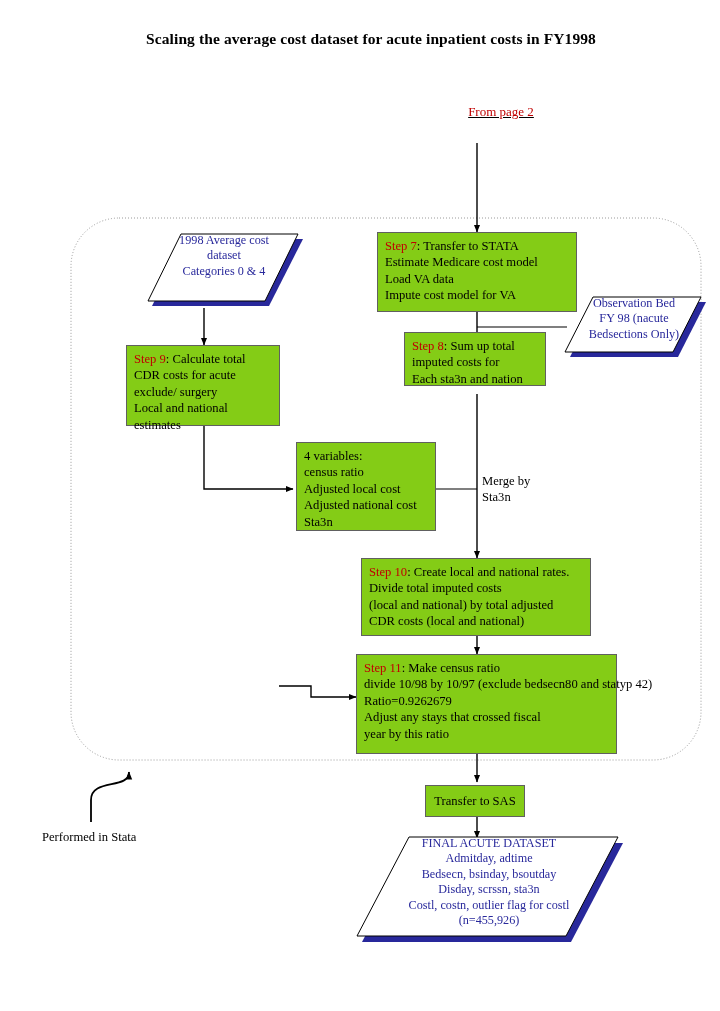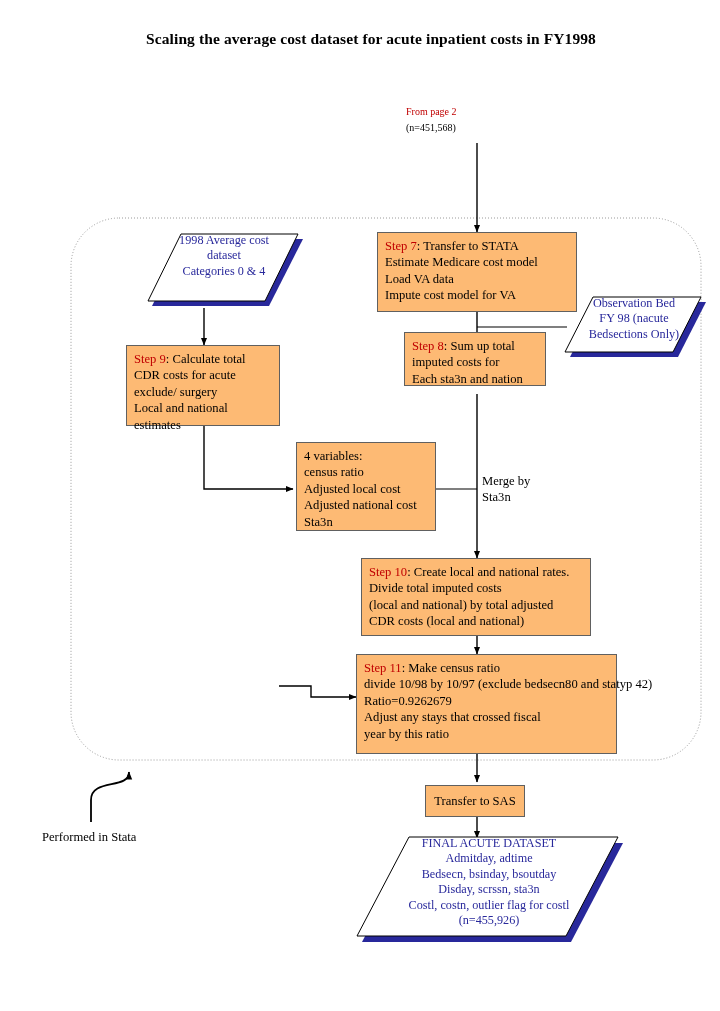--- a/index.html
+++ b/index.html
@@ -36,31 +36,32 @@
     font-size: 15.5px;
     letter-spacing: 0.1px;
     font-family: "Liberation Serif", "DejaVu Serif", serif;
   }
 
   
   .frompage {
     top: 104px;
     left: 395px;
     width: 190px;
-    text-align: left;
-    font-size: 10px;
+    text-align: center;
+    font-size: 13px;
     line-height: 16px;
+    text-decoration: underline;
   }
   .red { color: #C00000; }
   .redbold { color: #C00000; }
 
   
   .box {
     border: 1px solid #606060;
-    background: #fdba74;
+    background: #84cc16;
     box-sizing: border-box;
     font-size: 12.6px;
     line-height: 16.4px;
     padding: 5px 6px 4px 7px;
   }
   .box .ln { white-space: nowrap; }
 
   
   .para-wrap { }
   .para-shadow, .para-body {
@@ -134,21 +135,20 @@
 
     <path d="M466,810 L466,838" stroke="#000" stroke-width="1.4" fill="none" marker-end="url(#arrow)"></path>
 
     <path d="M80,822 L80,800 C80,778 118,790 118,772" stroke="#000" stroke-width="1.8" fill="none" marker-end="url(#arrow)"></path>
   </svg>
 
   <div class="abs title">Scaling the average cost dataset for acute inpatient costs in FY1998</div>
 
   <div class="abs frompage">
     <div class="red">From page 2</div>
-    <div>(n=451,568)</div>
   </div>
 
   <div class="abs para-wrap" style="left:133px; top:233px; width:160px; height:76px;">
     <svg class="para-shadow" viewBox="0 0 160 76">
       <polygon points="42,6 159,6 125,73 8,73" fill="#28289B"></polygon>
     </svg>
     <svg class="para-body" viewBox="0 0 160 76">
       <polygon points="37,1 154,1 121,68 4,68" fill="#ffffff" stroke="#000000" stroke-width="1"></polygon>
     </svg>
     <div class="para-text" style="padding-bottom:4px;">

